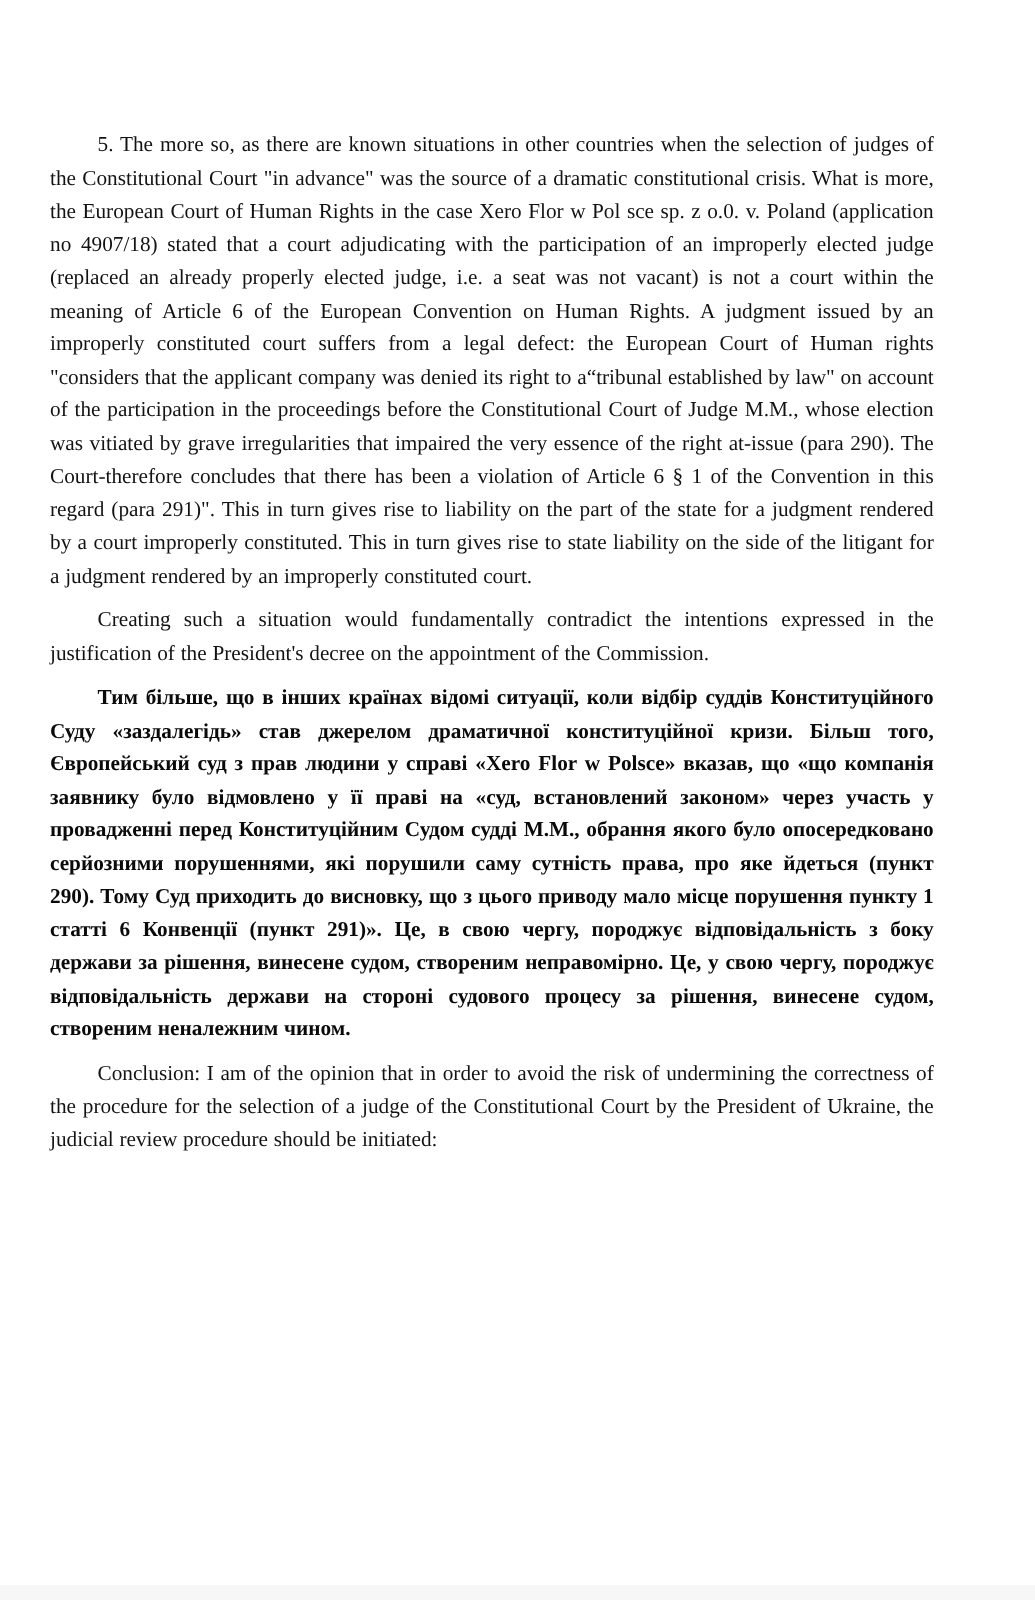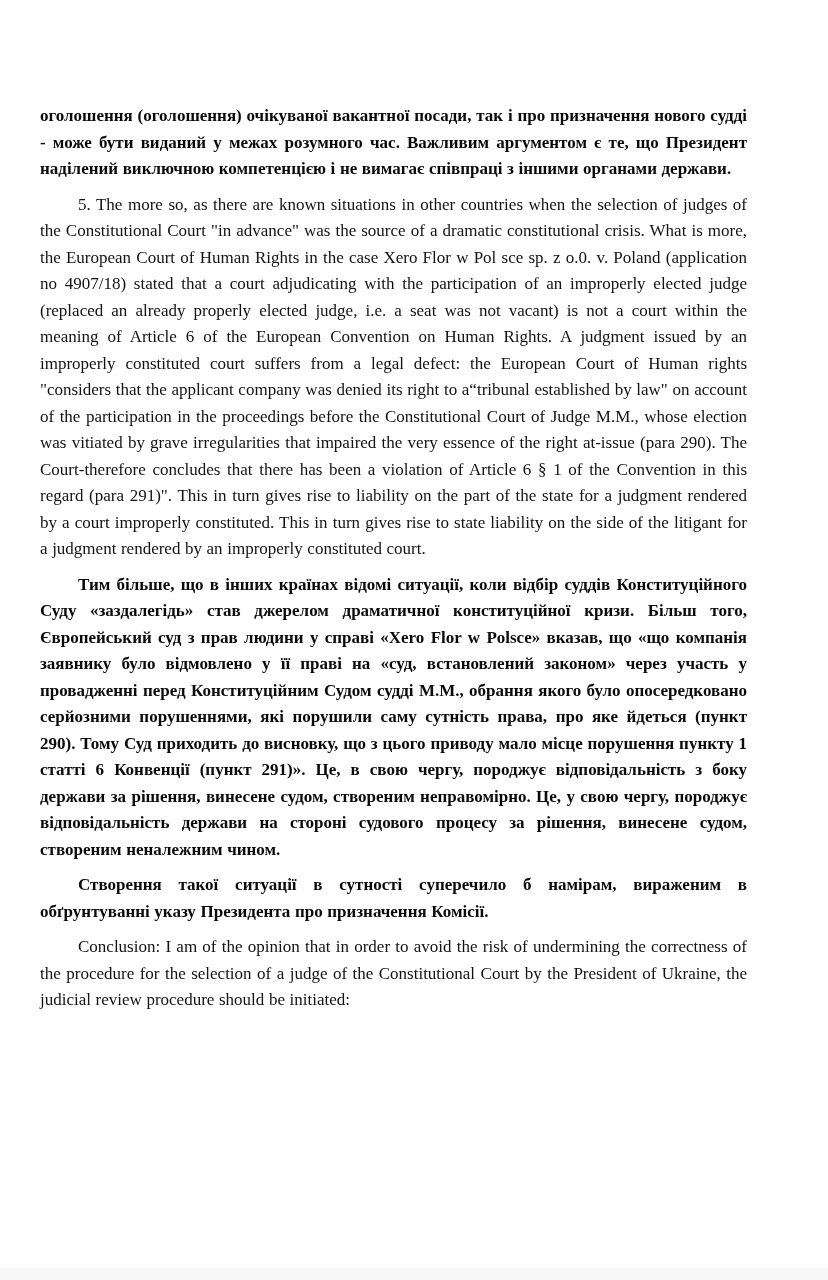--- a/index.html
+++ b/index.html
@@ -47,26 +47,25 @@
     bottom: 0;
     height: 12px;
     background: #f7f7f7;
   }
 </style>
 </head>
 <body>
 
 <div class="page">
 
-  <p class="para uk-bold continuation">оголошення (оголошення) очікуваної вакантної посади, так і про призначення нового судді - може бути виданий у межах розумного час. Важливим аргументом є те, що Президент наділений виключною компетенцією і не вимагає співпраці з іншими органами держави.</p>
 
   <p class="para en">5. The more so, as there are known situations in other countries when the selection of judges of the Constitutional Court "in advance" was the source of a dramatic constitutional crisis. What is more, the European Court of Human Rights in the case Xero Flor w Pol sce sp. z o.0. v. Poland (application no 4907/18) stated that a court adjudicating with the participation of an improperly elected judge (replaced an already properly elected judge, i.e. a seat was not vacant) is not a court within the meaning of Article 6 of the European Convention on Human Rights. A judgment issued by an improperly constituted court suffers from a legal defect: the European Court of Human rights "considers that the applicant company was denied its right to a“tribunal established by law" on account of the participation in the proceedings before the Constitutional Court of Judge M.M., whose election was vitiated by grave irregularities that impaired the very essence of the right at-issue (para 290). The Court-therefore concludes that there has been a violation of Article 6 § 1 of the Convention in this regard (para 291)". This in turn gives rise to liability on the part of the state for a judgment rendered by a court improperly constituted. This in turn gives rise to state liability on the side of the litigant for a judgment rendered by an improperly constituted court.</p>
 
+  <p class="para en">Creating such a situation would fundamentally contradict the intentions expressed in the justification of the President's decree on the appointment of the Commission.</p>
 
   <p class="para uk-bold">Тим більше, що в інших країнах відомі ситуації, коли відбір суддів Конституційного Суду «заздалегідь» став джерелом драматичної конституційної кризи. Більш того, Європейський суд з прав людини у справі «Xero Flor w Polsce» вказав, що «що компанія заявнику було відмовлено у її праві на «суд, встановлений законом» через участь у провадженні перед Конституційним Судом судді М.М., обрання якого було опосередковано серйозними порушеннями, які порушили саму сутність права, про яке йдеться (пункт 290). Тому Суд приходить до висновку, що з цього приводу мало місце порушення пункту 1 статті 6 Конвенції (пункт 291)». Це, в свою чергу, породжує відповідальність з боку держави за рішення, винесене судом, створеним неправомірно. Це, у свою чергу, породжує відповідальність держави на стороні судового процесу за рішення, винесене судом, створеним неналежним чином.</p>
 
-  <p class="para uk-bold">Створення такої ситуації в сутності суперечило б намірам, вираженим в обґрунтуванні указу Президента про призначення Комісії.</p>
 
   <p class="para en"><span class="lead-bold">Conclusion:</span><span> I am of the opinion that in order to avoid the risk of undermining the correctness of the procedure for the selection of a judge of the Constitutional Court by the President of Ukraine, the judicial review procedure should be initiated:</span></p>
 
   <div class="photo-edge"></div>
 
 </div>
 
 </body></html>

